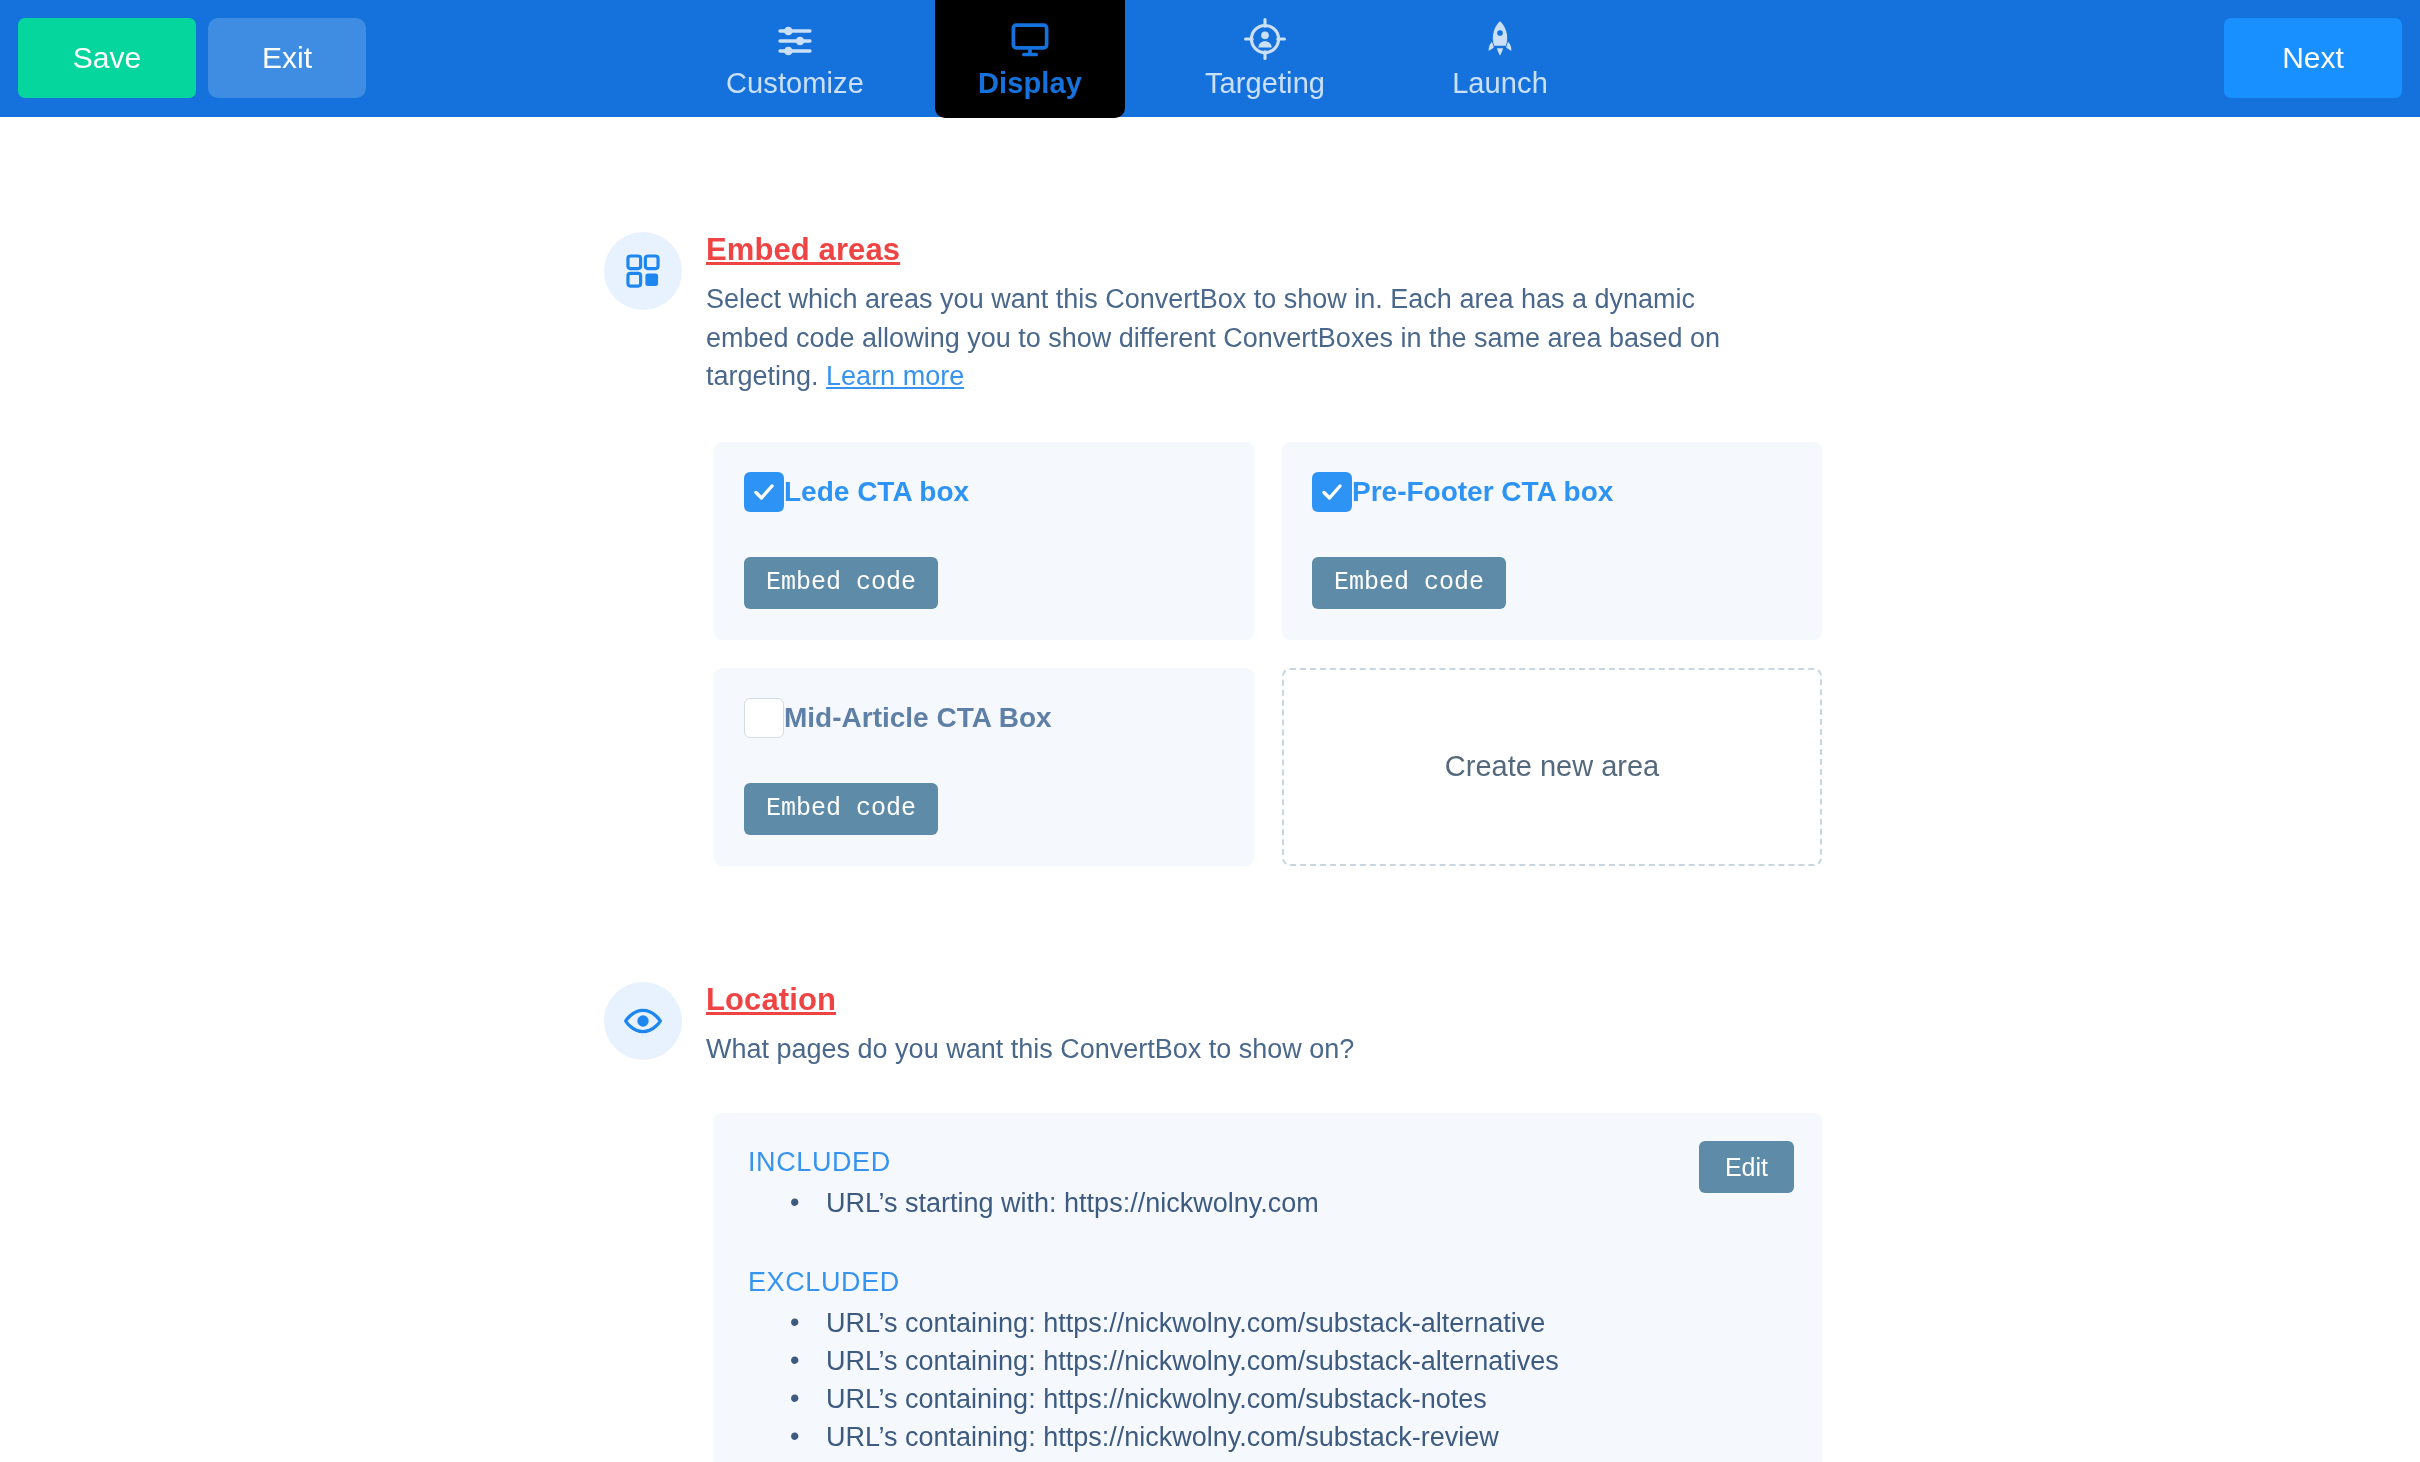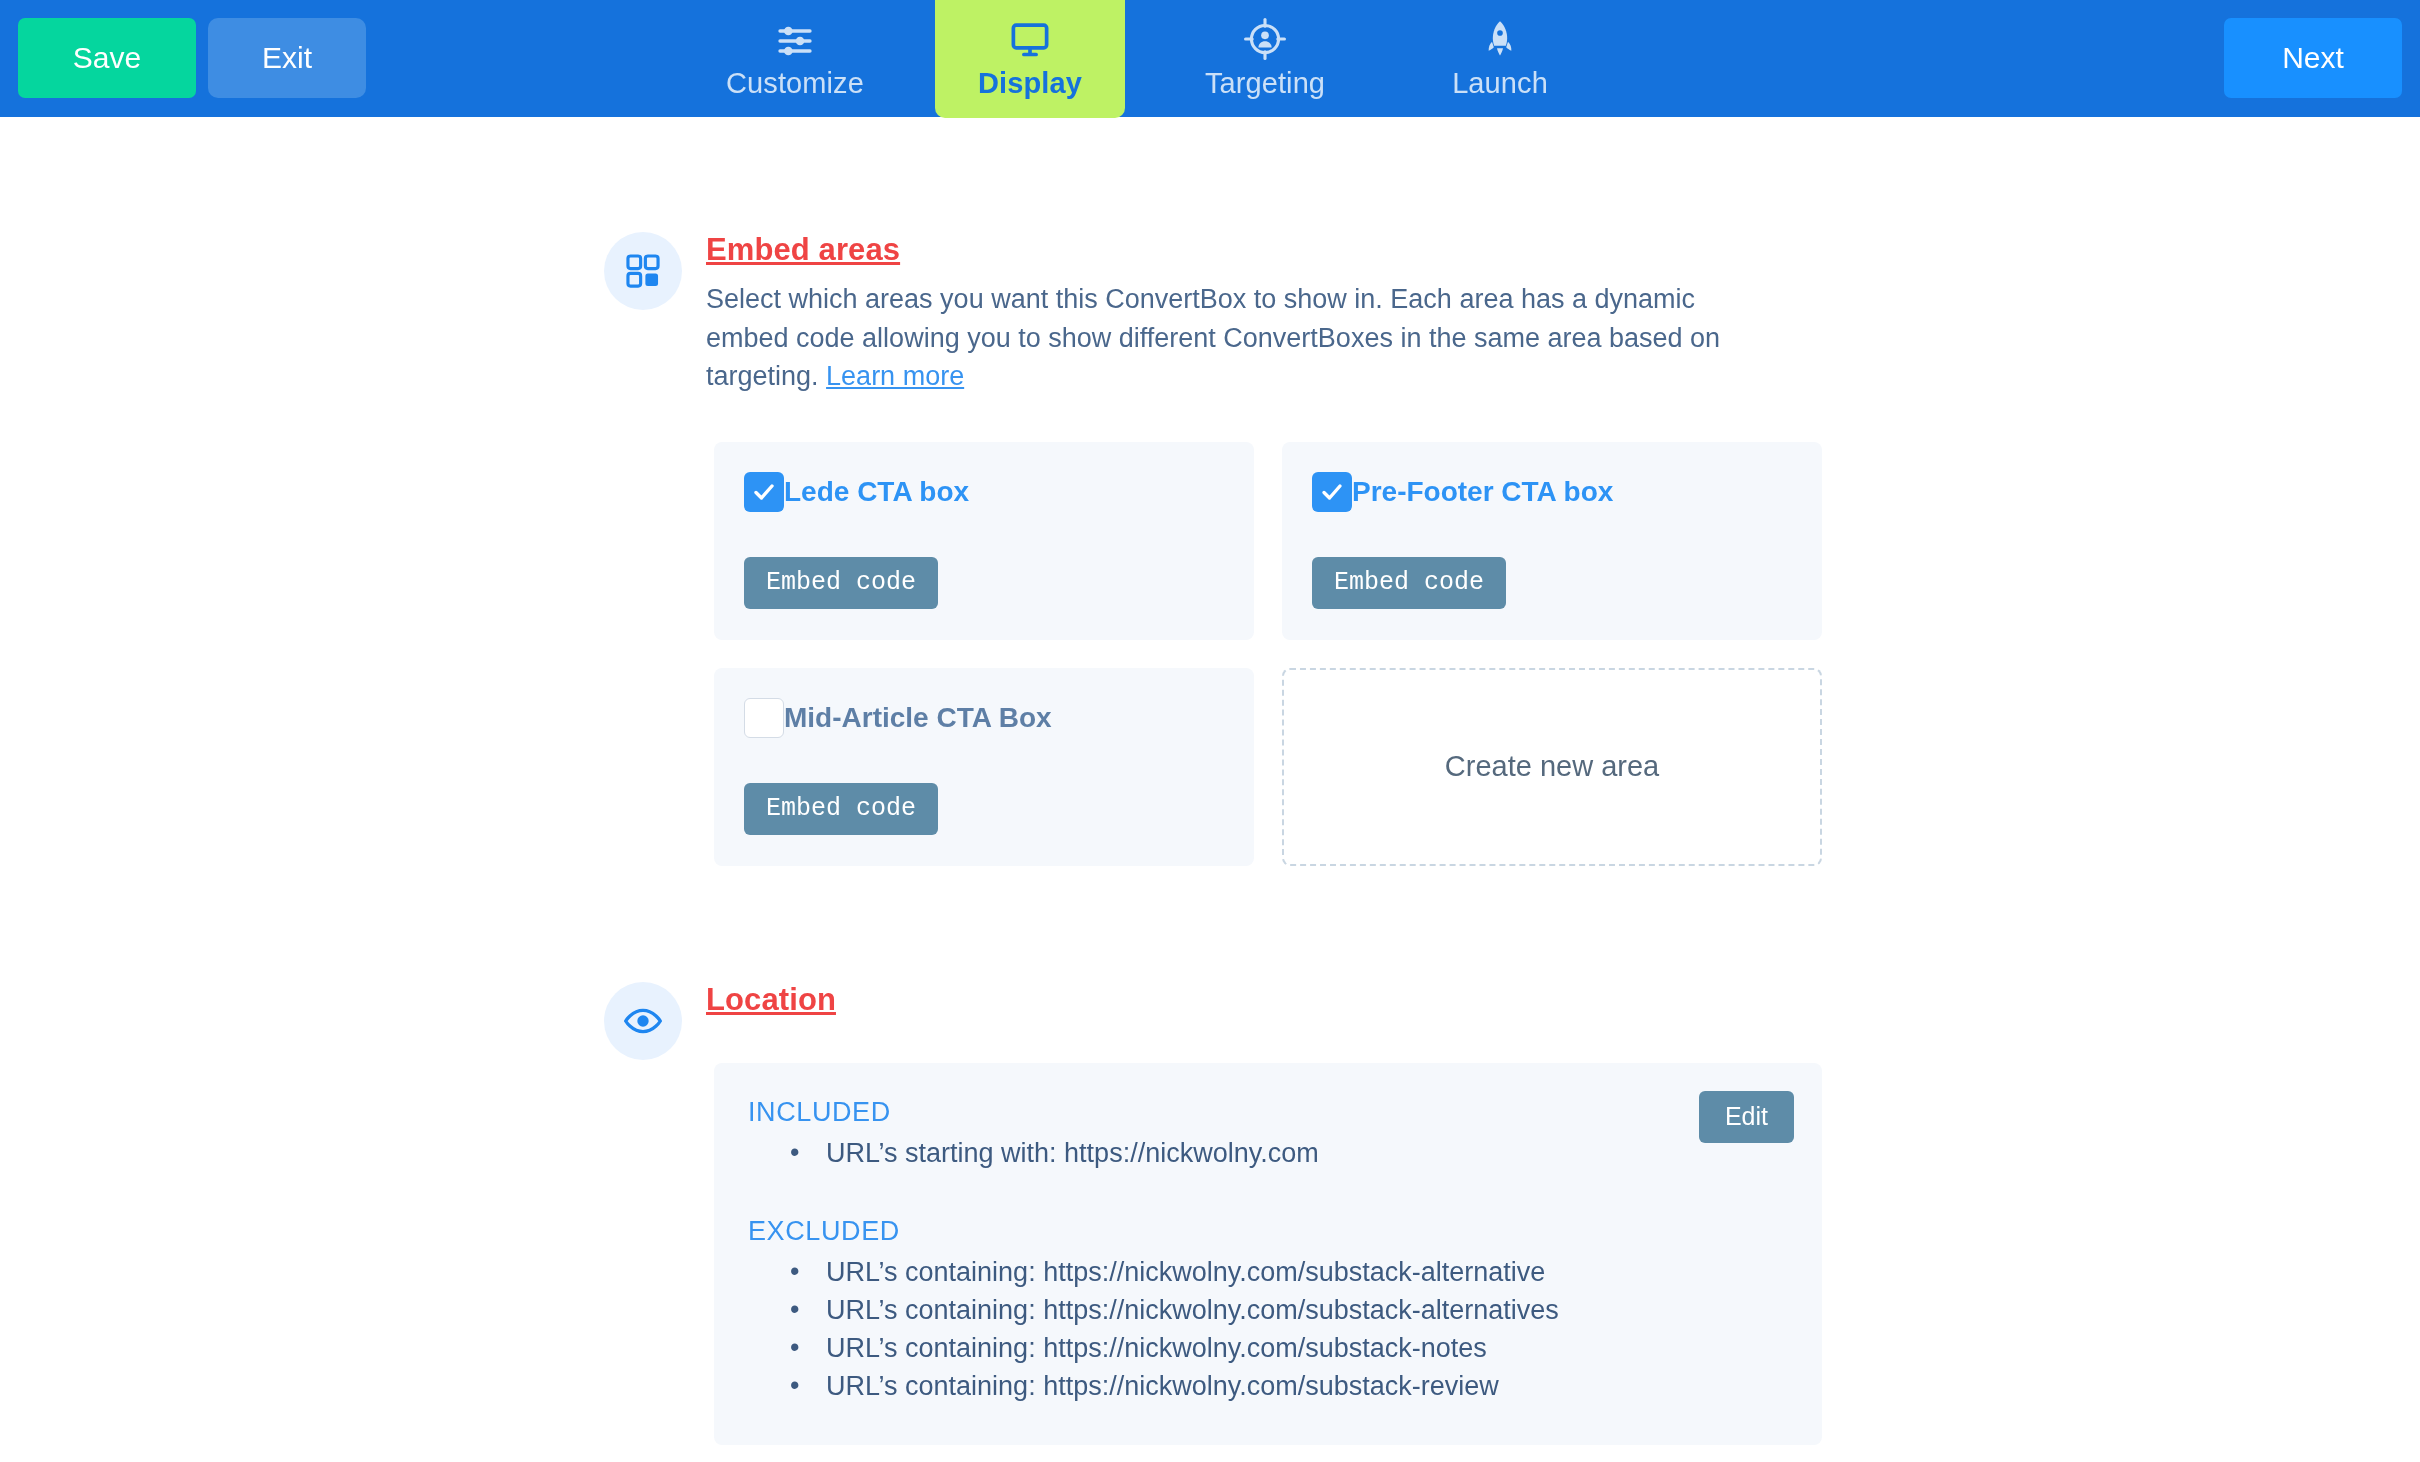--- a/index.html
+++ b/index.html
@@ -55,21 +55,21 @@
     display: flex; flex-direction: column;
     align-items: center; justify-content: center;
     gap: 6px; cursor: pointer;
     padding-bottom: 4px;
   }
   .tab .tab-label {
     font-size: 29px; color: #CBE0F7; letter-spacing: .1px;
   }
   .tab .tab-ico { height: 46px; display: flex; align-items: flex-end; }
   .tab.active {
-    background: #bef264;
+    background: #000000;
     border-bottom-left-radius: 10px;
     border-bottom-right-radius: 10px;
   }
   .tab.active .tab-label { color: #1572DC; font-weight: bold; }
 
   
   .content { position: absolute; top: 117px; left: 0; width: 2420px; }
 
   .section { position: relative; }
   .sec-icon {
@@ -273,20 +273,21 @@
 
   <div class="section" style="margin-left:604px; margin-top:116px;">
     <div class="sec-icon">
       <svg width="40" height="40" viewBox="0 0 24 24" fill="none" stroke="#1E86F0" stroke-width="2" stroke-linecap="round" stroke-linejoin="round">
         <path d="M1.6 12S5.4 5.6 12 5.6 22.4 12 22.4 12 18.6 18.4 12 18.4 1.6 12 1.6 12z"></path>
         <circle cx="12" cy="12" r="3.4" fill="#1E86F0" stroke="none"></circle>
       </svg>
     </div>
     <div class="sec-body">
       <div class="sec-title">Location</div>
+      <div class="sec-desc">What pages do you want this ConvertBox to show on?</div>
     </div>
   </div>
 
   <div class="loc-panel">
     <button class="edit-btn">Edit</button>
 
     <div class="grp-title">INCLUDED</div>
     <ul class="url-list">
       <li>URL’s starting with: https://nickwolny.com</li>
     </ul>

